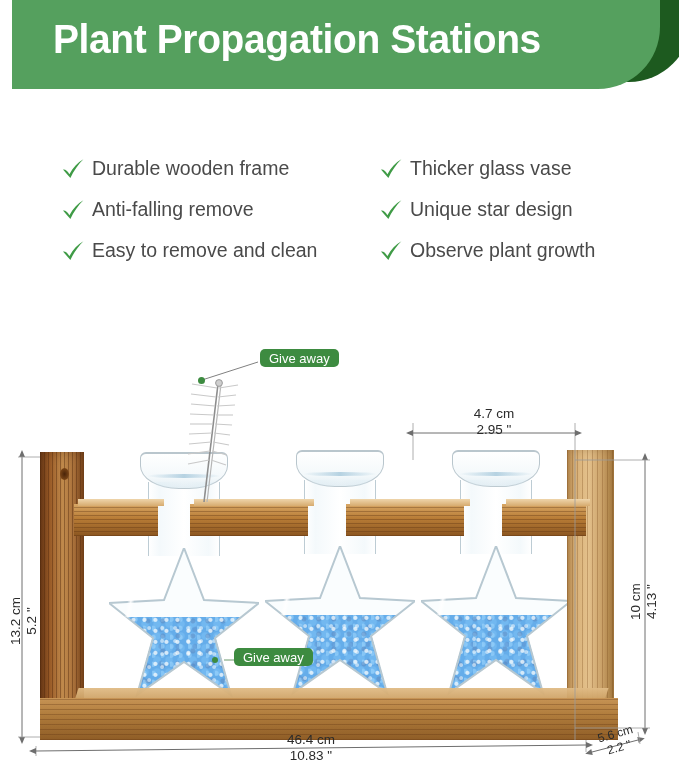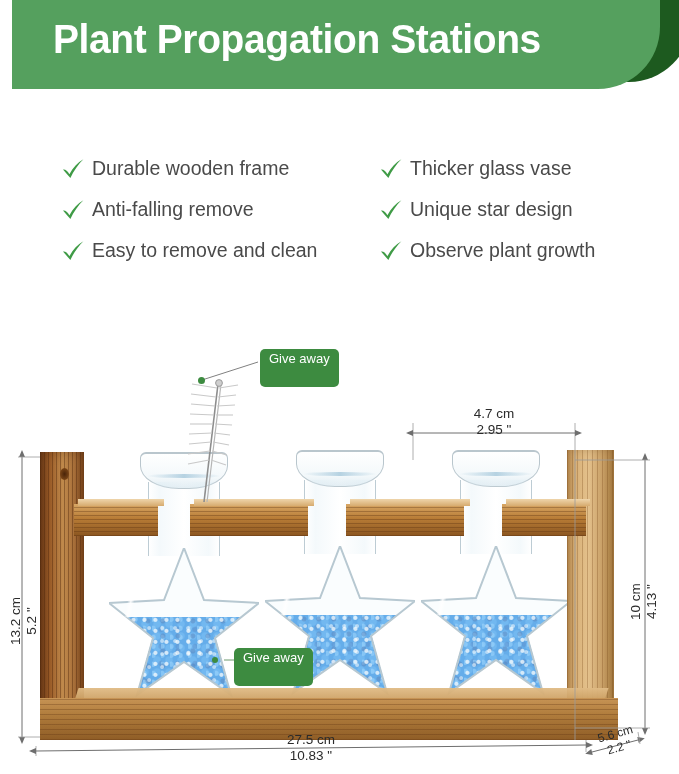--- a/index.html
+++ b/index.html
@@ -253,21 +253,21 @@
   
   .brush { position: absolute; left: 186px; top: 76px; }
 
   
   .giveaway {
     position: absolute;
     background: #3d8b40;
     color: #ffffff;
     font-size: 13px;
     font-family: "Liberation Sans", sans-serif;
-    padding: 3px 9px 20px 9px;
+    padding: 3px 9px 0 9px;
     border-radius: 5px;
     white-space: nowrap;
     line-height: 1.15;
   }
   .lead-dot {
     position: absolute;
     width: 7px;
     height: 7px;
     border-radius: 50%;
     background: #3d8b40;
@@ -493,21 +493,21 @@
       <div>13.2 cm</div>
       <div>5.2 "</div>
     </div>
 
     <div class="dim-label vert-right" style="left:628px; top:320px;">
       <div>10 cm</div>
       <div>4.13 "</div>
     </div>
 
     <div class="dim-label" style="left:241px; top:432px; width:140px;">
-      <div>27.5 cm</div>
+      <div>46.4 cm</div>
       <div>10.83 "</div>
     </div>
 
     <div class="dim-label tilt" style="left:596px; top:432px; font-size:12px;">
       <div>5.6 cm</div>
       <div>2.2 "</div>
     </div>
 
   </div>
 </div>

